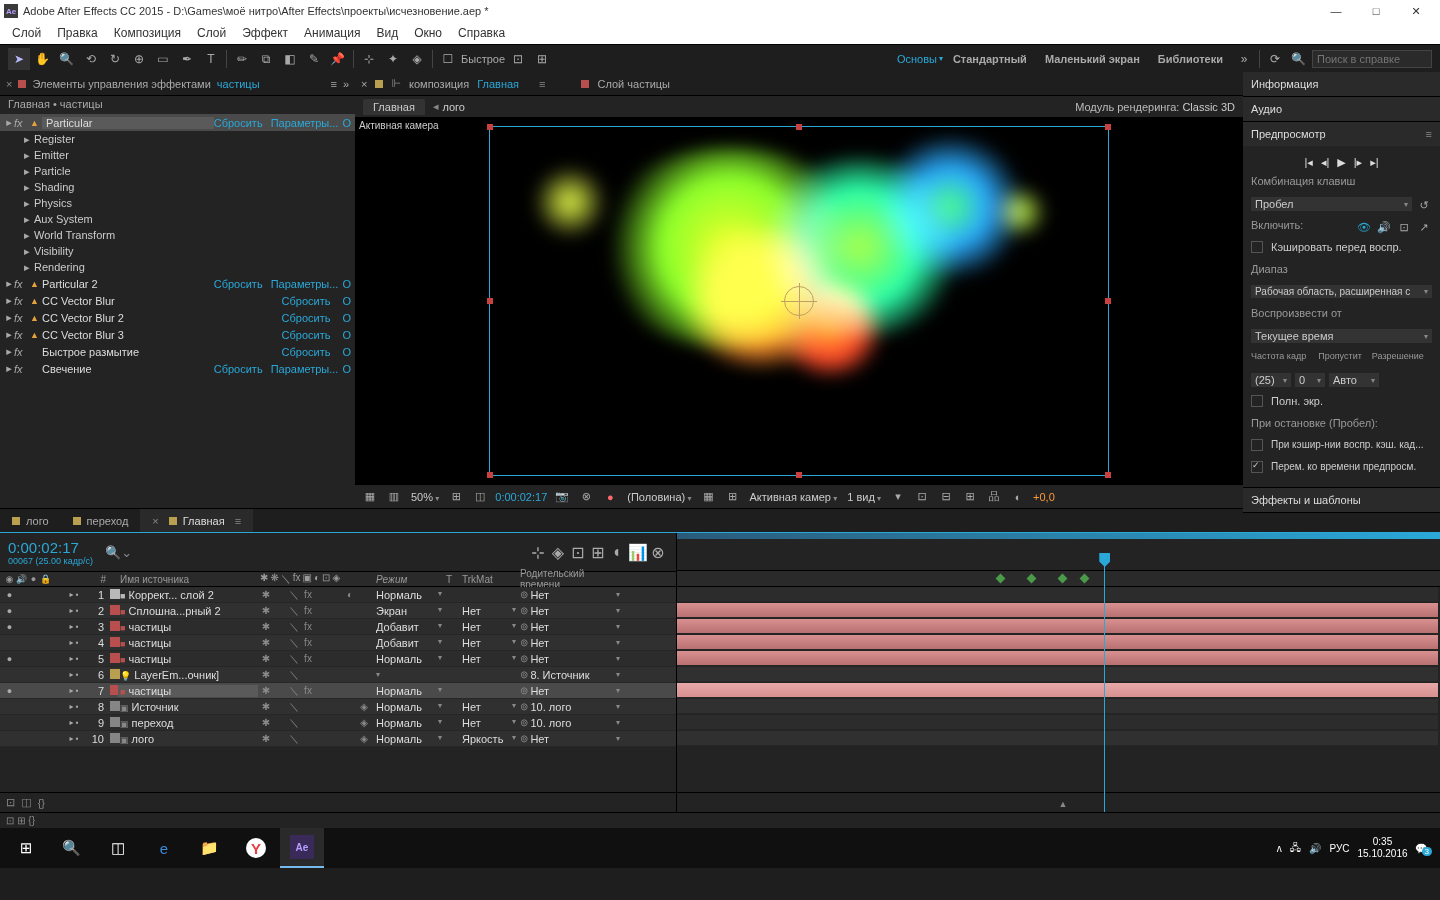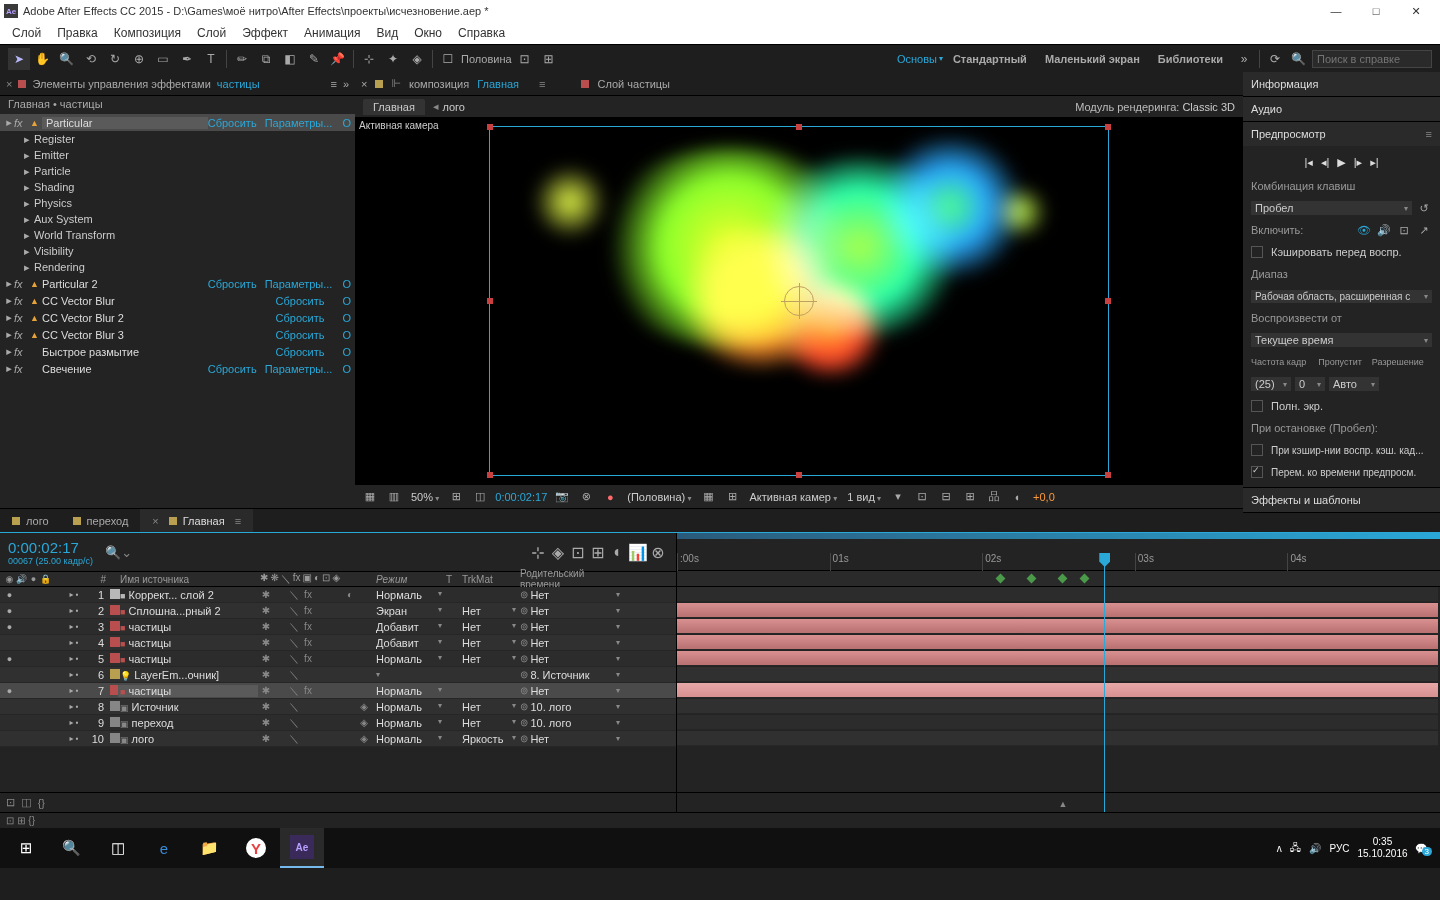--- a/index.html
+++ b/index.html
@@ -35,21 +35,21 @@
 .left-crumb { height:18px; font-size:11px; color:#aaa; padding:2px 8px; background:#232323; }
 .fx-list { flex:1; overflow:auto; font-size:11px; }
 .fx-head { display:flex; align-items:center; height:17px; padding:0 4px; background:#232323; color:#ccc; }
 .fx-head.sel { background:#4a4a4a; }
 .fx-head .tw { width:10px; text-align:center; color:#aaa; }
 .fx-head .fx { font-style:italic; color:#aaa; width:16px; }
 .fx-head .warn { color:#e8a23a; font-size:9px; width:12px; }
 .fx-head .nm { flex:1; color:#ddd; }
 .fx-head .nm.boxed { background:#5a5a5a; padding:0 4px; }
 .fx-head .reset { color:#2aa8d8; margin-right:8px; }
-.fx-head .opts { color:#2aa8d8; margin-right:10px; }
+.fx-head .opts { color:#2aa8d8; margin-right:4px; }
 .fx-sub { height:16px; padding-left:24px; display:flex; align-items:center; color:#ccc; }
 .fx-sub .tw { width:10px; color:#aaa; }
 
 
 .center { flex:1; background:#1e1e1e; display:flex; flex-direction:column; }
 .ctr-tabs { height:24px; background:#1e1e1e; display:flex; align-items:center; font-size:11px; color:#aaa; padding:0 6px; gap:8px; border-bottom:1px solid #000; }
 .ctr-tabs .sq { width:8px; height:8px; display:inline-block; }
 .ctr-tabs .sq.y { background:#b8a050; }
 .ctr-tabs .sq.r { background:#b94e4e; }
 .ctr-tabs .cyan { color:#2aa8d8; }
@@ -76,21 +76,21 @@
 .ctr-footer .tc { color:#2aa8d8; }
 .ctr-footer .offset { color:#ff9a3a; }
 
 
 .right { width:197px; background:#232323; display:flex; flex-direction:column; font-size:11px; color:#ccc; }
 .r-panel { border-bottom:1px solid #000; }
 .r-head { height:24px; background:#2a2a2a; display:flex; align-items:center; padding:0 8px; color:#ddd; }
 .r-head .sp { flex:1; }
 .r-head .menu { color:#888; }
 .r-body { padding:4px 8px; background:#232323; }
-.r-row { display:flex; align-items:center; height:22px; gap:4px; }
+.r-row { display:flex; align-items:flex-start; height:22px; gap:4px; }
 .r-row .sp { flex:1; }
 .r-sel { background:#333; padding:1px 4px; flex:1; display:flex; align-items:center; }
 .r-sel::after { content:"▾"; margin-left:auto; color:#888; font-size:8px; }
 .r-sel-sm { background:#333; padding:1px 4px; display:flex; align-items:center; min-width:40px; }
 .r-sel-sm::after { content:"▾"; margin-left:auto; color:#888; font-size:8px; }
 .r-ic { width:16px; height:16px; display:flex; align-items:center; justify-content:center; color:#aaa; }
 .r-cb { width:12px; height:12px; border:1px solid #555; display:inline-block; margin-right:4px; }
 .r-cb.ck::after { content:"✓"; color:#ccc; font-size:9px; position:relative; top:-3px; }
 .r-label { color:#999; }
 .play-ctrl { display:flex; justify-content:center; gap:8px; padding:6px 0; }
@@ -210,21 +210,21 @@
   <div class="tb-btn">⧉</div>
   <div class="tb-btn">◧</div>
   <div class="tb-btn">✎</div>
   <div class="tb-btn">📌</div>
   <div class="tb-sep"></div>
   <div class="tb-btn">⊹</div>
   <div class="tb-btn">✦</div>
   <div class="tb-btn">◈</div>
   <div class="tb-sep"></div>
   <div class="tb-btn">☐</div>
-  <span>Половина</span>
+  <span>Быстрое</span>
   <div class="tb-btn">⊡</div>
   <div class="tb-btn">⊞</div>
   <div style="flex:1"></div>
   <span class="tb-cyan">Основы</span>
     <span class="tb-cyan" style="font-size:8px">▾</span>
   <span class="tb-link">Стандартный</span>
   <span class="tb-link">Маленький экран</span>
   <span class="tb-link">Библиотеки</span>
   <div class="tb-btn">»</div>
   <div class="tb-sep"></div>
@@ -909,27 +909,20 @@
       </div>
     <div class="tl-foot">
       <span>⊡</span>
       <span>◫</span>
       <span>{}</span>
     </div>
   </div>
   <div class="tl-right">
     <div class="tl-ruler">
       <div class="tl-ruler-bar"></div>
-      <div class="tl-ruler-ticks">
-        <span>:00s</span>
-          <span>01s</span>
-          <span>02s</span>
-          <span>03s</span>
-          <span>04s</span>
-      </div>
     </div>
     <div class="tl-graph-head">
       <div class="kf" style="left:42%"></div>
         <div class="kf" style="left:46%"></div>
         <div class="kf" style="left:50%"></div>
         <div class="kf" style="left:53%"></div>
     </div>
     <div class="tl-bars" id="tl-bars">
         <div class="tl-bar" style="top: 0px; background: rgb(44, 44, 44);"></div>
         <div class="tl-bar" style="top: 16px;">

